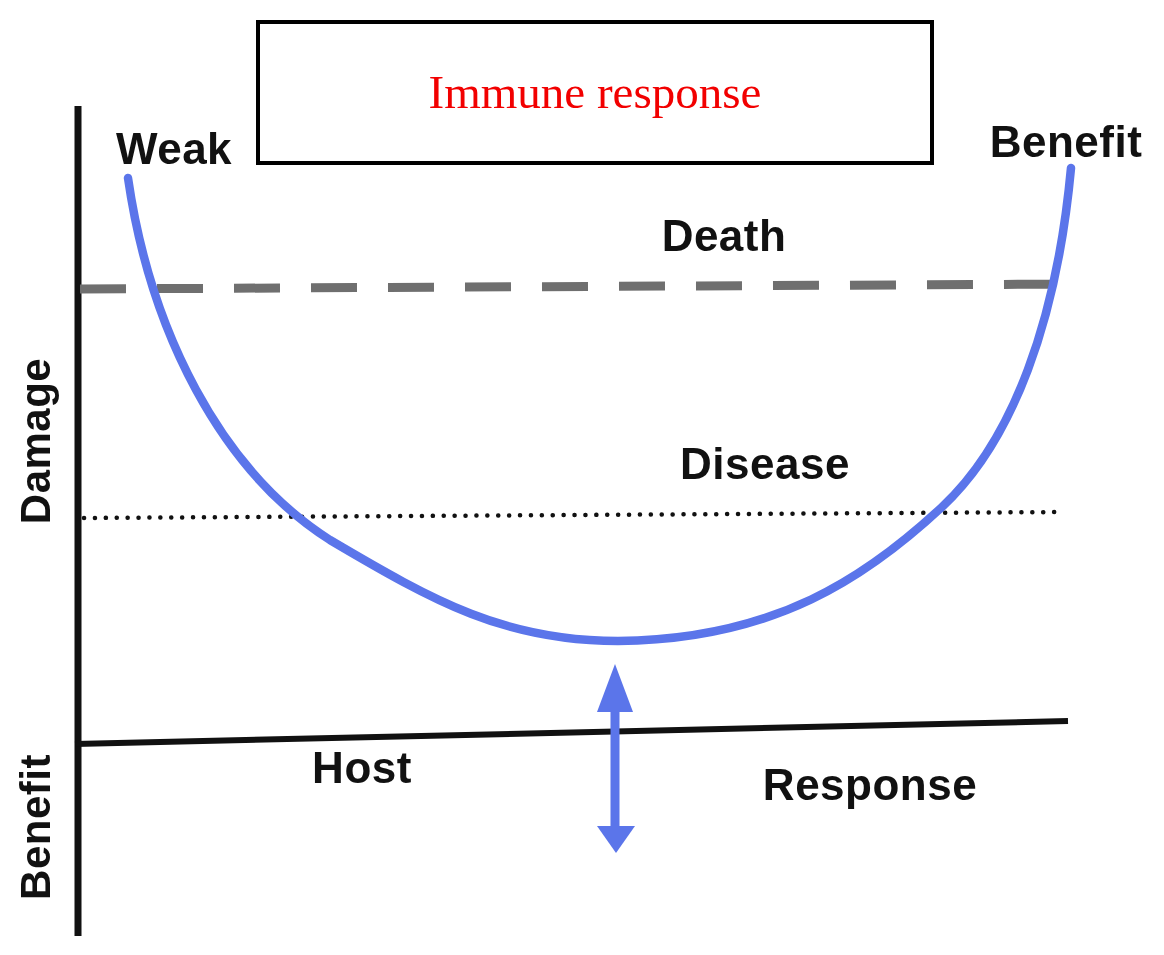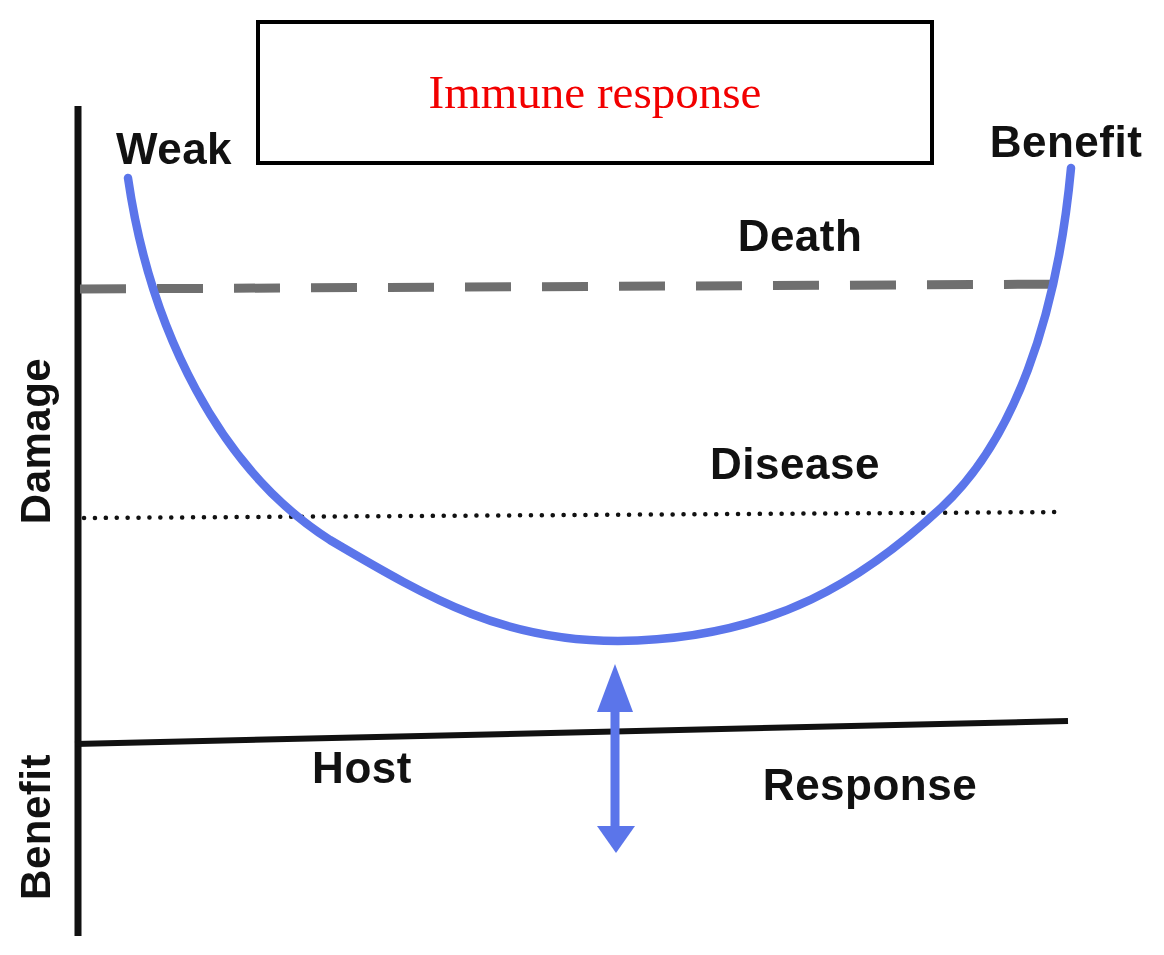--- a/index.html
+++ b/index.html
@@ -75,22 +75,22 @@
     </g>
   </svg>
 
   <div class="title-box">
     <span class="title-text">Immune response</span>
   </div>
 
   <div class="lbl" style="left:174px;top:149px;">Weak</div>
   <div class="lbl" style="left:1066px;top:142px;">Benefit</div>
 
-  <div class="lbl" style="left:800px;top:236px;">Death</div>
-  <div class="lbl" style="left:795px;top:464px;text-align:center;">Disease</div>
+  <div class="lbl" style="left:724px;top:236px;">Death</div>
+  <div class="lbl" style="left:765px;top:464px;text-align:center;">Disease</div>
 
   <div class="lbl" style="left:362px;top:768px;text-align:center;">Host</div>
   <div class="lbl" style="left:870px;top:770px;margin-top:15px;">Response</div>
 
   <div class="lbl rot" style="left:36px;top:441px;">Damage</div>
   <div class="lbl rot" style="left:36px;top:827px;">Benefit</div>
 
 </div>
 
 </body></html>

